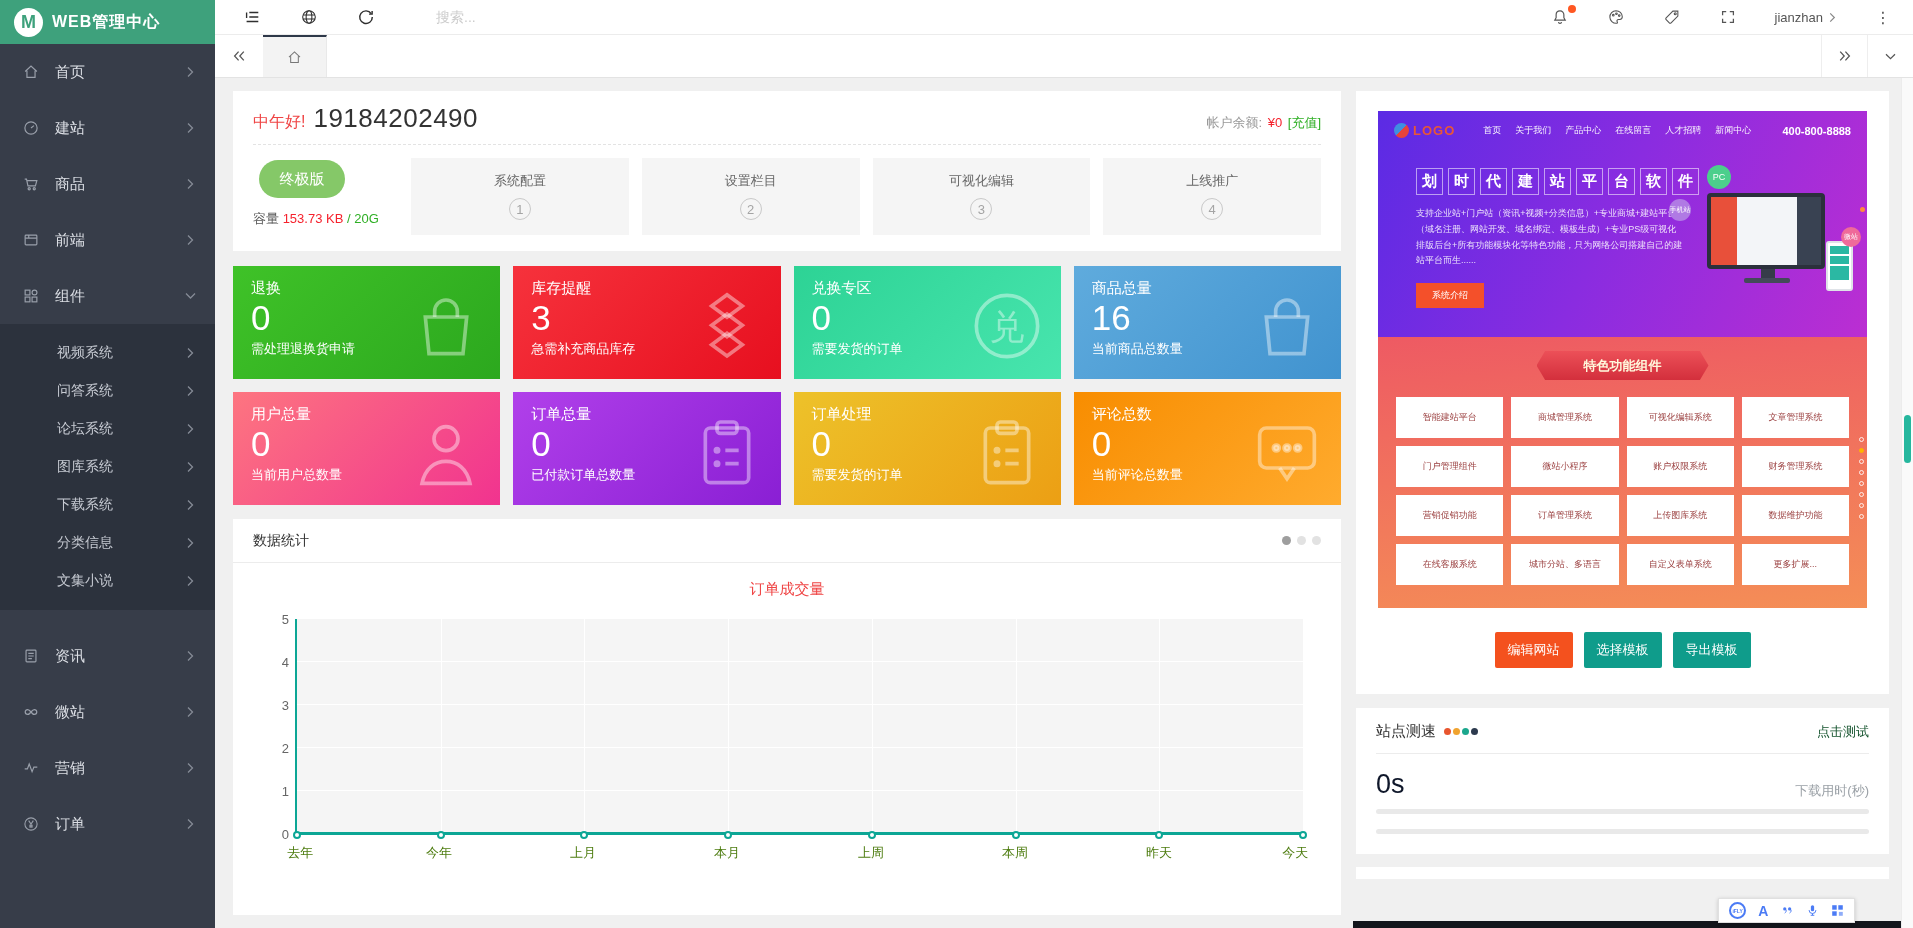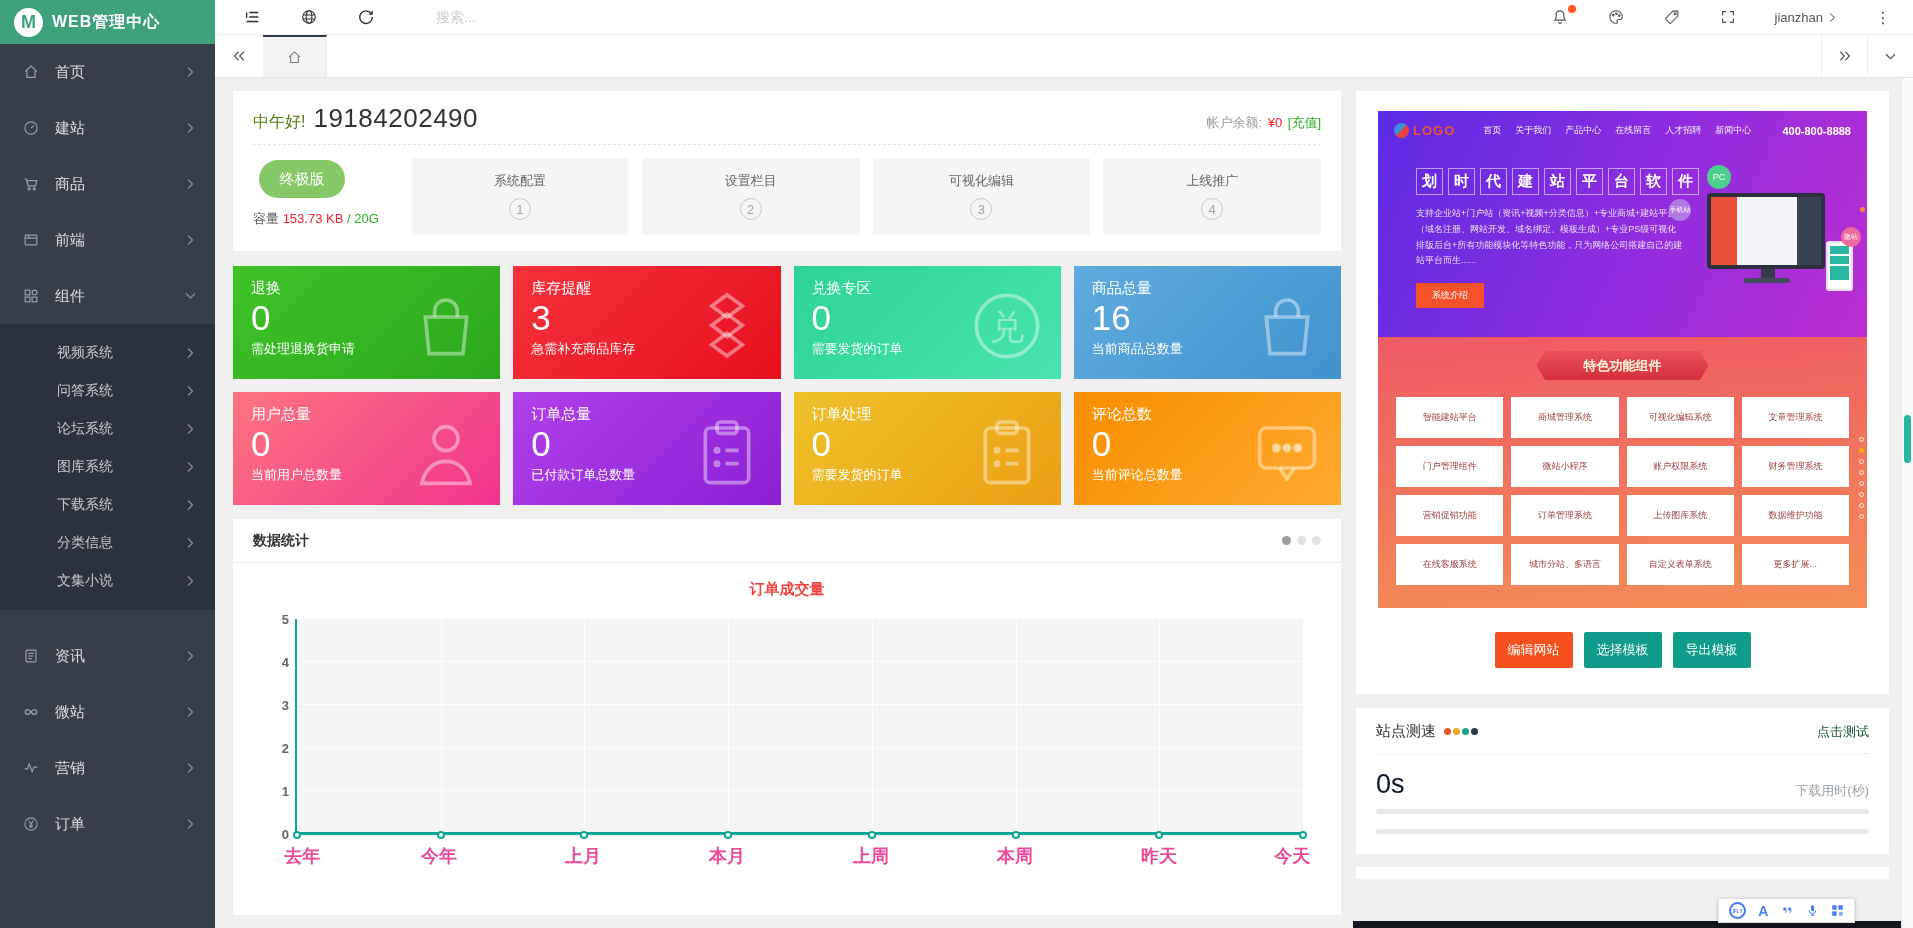--- a/index.html
+++ b/index.html
@@ -48,21 +48,21 @@
   
   .content { position:absolute; left:215px; top:78px; right:12px; bottom:0;
     padding:13px 12px 0 18px; display:flex; gap:15px; }
   .left-col { width:1108px; flex:none; }
   .right-col { flex:1; min-width:0; }
   .card { background:#fff; }
 
   
   .welcome-card { padding:12px 20px 16px; }
   .w-row1 { display:flex; align-items:baseline; }
-  .greeting { font-size:16px; color:#4d7c0f; }
+  .greeting { font-size:16px; color:#ef4444; }
   .acct-num { font-size:26px; color:#333; margin-left:8px; letter-spacing:.5px; }
   .balance { margin-left:auto; font-size:13px; color:#999; }
   .balance .bv { color:#f5222d; margin:0 2px; }
   .balance .rc { color:#2eaf24; cursor:pointer; }
   .dashed { border-top:1px dashed #e3e3e3; margin-top:10px; }
   .steps-row { display:flex; margin-top:13px; gap:13px; height:77px; }
   .badge-col { width:145px; flex:none; padding-top:2px; }
   .pill { width:86px; height:38px; border-radius:19px; background:#85c868; color:#fff;
     font-size:15px; display:flex; align-items:center; justify-content:center; margin-left:6px; }
   .capacity { margin-top:12px; font-size:13px; color:#555; white-space:nowrap; }
@@ -76,38 +76,38 @@
   
   .stat-grid { margin-top:15px; display:grid; grid-template-columns:repeat(4,1fr); gap:13px; }
   .stat-card { height:113px; position:relative; color:#fff; padding:13px 18px; cursor:pointer; overflow:hidden; }
   .stat-title { font-size:15px; }
   .stat-value { font-size:35px; font-weight:500; line-height:1.12; }
   .stat-desc { font-size:13px; margin-top:3px; }
   .stat-icon { position:absolute; right:14px; top:20px; width:80px; height:80px; }
   .stat-icon svg { width:100%; height:100%; }
 
   
-  .chart-card { margin-top:14px; height:396px;font-weight:bold; }
+  .chart-card { margin-top:14px; height:396px; }
   .chart-header { height:44px; padding:0 20px; display:flex; align-items:center;
     border-bottom:1px solid #ececec; font-size:14px; color:#333; }
   .carousel-dots { margin-left:auto; display:flex; gap:6px; }
   .cdot { width:9px; height:9px; border-radius:50%; background:#e2e2e2; cursor:pointer; }
   .cdot.active { background:#9e9e9e; }
   .chart-title { text-align:center; font-size:15px; color:#ef4444; margin:17px 0 20px; }
   .chart-wrap { position:relative; margin:0 38px 0 62px; height:215px; }
   .plot { position:absolute; inset:0; background:#f5f5f5; border-left:2px solid #0ca695; }
   .vline { position:absolute; top:0; bottom:0; width:1px; background:#fff; }
   .hline { position:absolute; left:0; right:0; height:1px; background:#fff; }
   .ylabel { position:absolute; left:-30px; width:22px; text-align:right; font-size:13px; color:#666;
     transform:translateY(-50%); }
   .baseline { position:absolute; left:-2px; right:0; bottom:-1px; height:3px; background:#0ca695; }
   .marker { position:absolute; width:8px; height:8px; border:2px solid #0ca695; background:#fff;
     border-radius:50%; transform:translateX(-50%); }
   .xlabels { position:relative; margin:10px 38px 0 62px; height:20px; }
-  .xlabel { position:absolute; transform:translateX(-50%); font-size:18px; color:#ec4899; white-space:nowrap; }
+  .xlabel { position:absolute; transform:translateX(-50%); font-size:13px; color:#4d7c0f; white-space:nowrap; }
 
   
   .promo-card { padding:20px 22px 26px; }
   .banner { height:497px; position:relative; overflow:hidden; cursor:pointer; }
   .banner-top { height:226px; background:linear-gradient(115deg,#5b2be4 0%,#8a2ce0 48%,#bb2ed2 100%);
     position:relative; padding:12px 16px; }
   .b-nav { display:flex; align-items:center; gap:14px; font-size:9px; color:#fff; }
   .b-logo { display:flex; align-items:center; gap:4px; margin-right:14px; }
   .b-logo-circle { width:15px; height:15px; border-radius:50%; background:linear-gradient(135deg,#3f8fe0 50%,#e8433a 50%); }
   .b-logo-text { font-size:13px; font-weight:bold; color:#e85636; letter-spacing:1px; }

